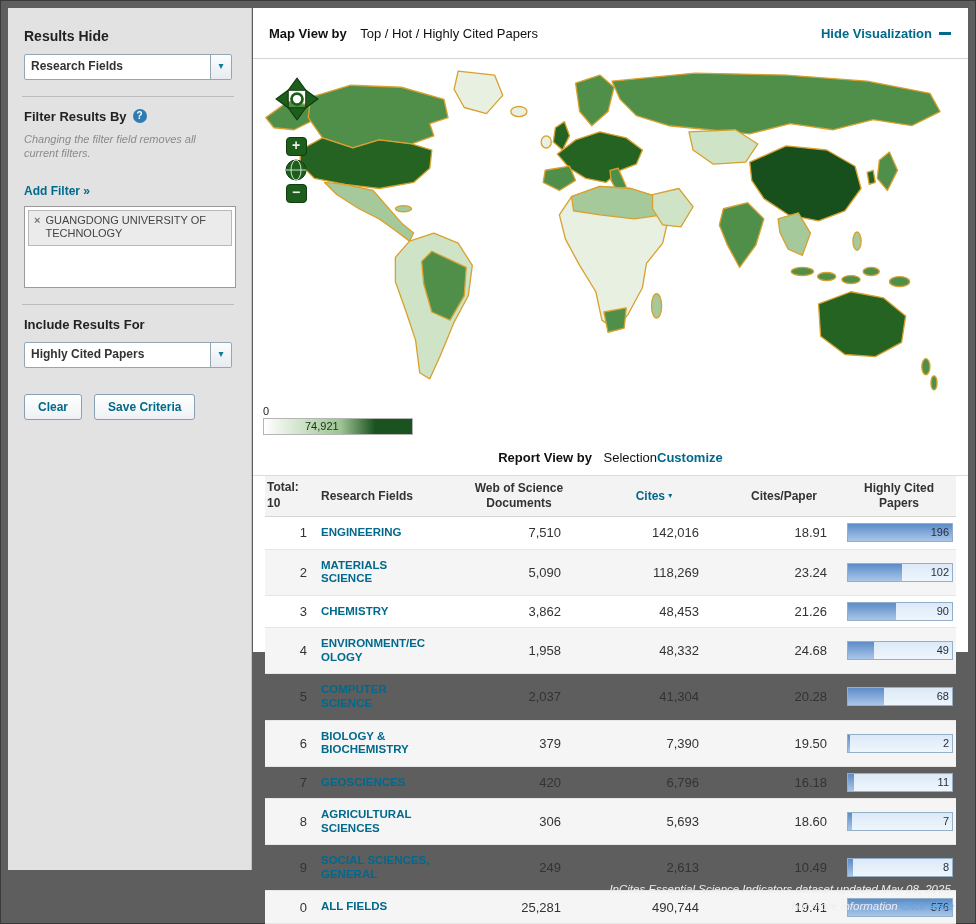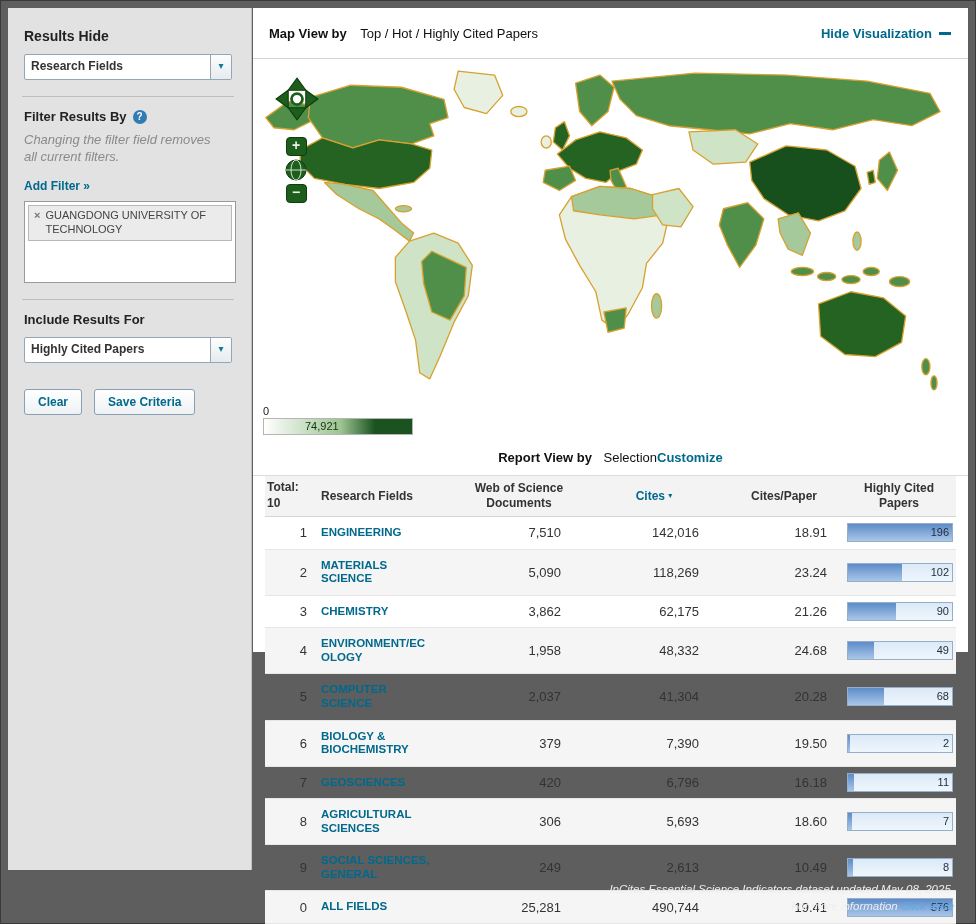--- a/index.html
+++ b/index.html
@@ -8,23 +8,23 @@
     background:#5e5e5e;font-family:"Liberation Sans","DejaVu Sans",sans-serif;
     box-shadow:inset 0 0 0 1px #3a3a3a;
   }
   .sidebar{position:absolute;left:8px;top:8px;width:244px;height:862px;background:#e2e2e2;border-right:1px solid #c2c2c2;box-sizing:border-box;}
   .sb-inner{padding:14px 14px 0 16px;}
   .sb-title{font-size:14px;font-weight:bold;color:#222;margin:6px 0 10px 0;}
   .dropdown{display:flex;width:206px;height:24px;background:#fff;border:1px solid #93a7b7;align-items:stretch;border-radius:2px;}
   .dropdown .dd-text{flex:1;font-size:12px;font-weight:bold;color:#333;line-height:22px;padding-left:6px;white-space:nowrap;overflow:hidden;}
   .dropdown .dd-btn{width:20px;border-left:1px solid #93a7b7;background:linear-gradient(#fdfdfd,#e6ebef);color:#0e7a9e;font-size:10px;line-height:22px;text-align:center;cursor:pointer;border-radius:0 2px 2px 0;}
   .sb-divider{border:none;border-top:1px solid #bdbdbd;margin:16px 0 12px -2px;width:212px;}
-  .sb-heading{font-size:13px;font-weight:bold;color:#222;display:flex;align-items:flex-end;gap:6px;margin-bottom:8px;}
+  .sb-heading{font-size:13px;font-weight:bold;color:#222;display:flex;align-items:flex-start;gap:6px;margin-bottom:8px;}
   .help-badge{width:14px;height:14px;border-radius:50%;background:#2f7cb5;color:#fff;font-size:10px;font-weight:bold;text-align:center;line-height:14px;display:inline-block;}
-  .sb-note{font-size:13px;font-style:italic;color:#8a8a8a;line-height:1.3;width:190px;margin-bottom:10px;}
+  .sb-note{font-size:11px;font-style:italic;color:#8a8a8a;line-height:1.3;width:190px;margin-bottom:20px;}
   .add-filter{font-size:12px;font-weight:bold;color:var(--accent,#00698c);text-decoration:none;display:inline-block;margin-bottom:8px;cursor:pointer;}
   .filter-box{width:204px;height:74px;background:#fff;border:1px solid #9a9a9a;padding:3px;box-sizing:content-box;}
   .filter-tag{background:#ebebeb;border:1px solid #b8b8b8;font-size:11px;color:#444;padding:3px 5px 4px 5px;line-height:1.25;display:flex;gap:5px;align-items:flex-start;}
   .filter-tag .x{color:#777;font-weight:bold;font-size:11px;cursor:pointer;line-height:1.2;}
   .btn-row{display:flex;gap:12px;margin-top:26px;}
   .btn{background:linear-gradient(#ffffff,#eef1f4);border:1px solid #8aa0b2;border-radius:3px;color:var(--accent,#00698c);font-weight:bold;font-size:12px;padding:5px 13px;cursor:pointer;font-family:inherit;}
   .main{position:absolute;left:253px;top:8px;width:715px;height:644px;background:#fff;}
   .map-header{height:50px;display:flex;align-items:center;justify-content:space-between;padding:0 16px;border-bottom:1px solid #d5d5d5;}
   .mh-title{font-size:13px;color:#111;}
   .mh-title .bold{font-weight:bold;margin-right:10px;}
@@ -259,21 +259,21 @@
         <div class="bar-fill" style="width: 52%;"></div>
         <span class="bar-val">102</span>
       </div>
     </div>
   </div>
 
   <div class="tr">
     <div class="c1">3</div>
     <div class="c2"><span class="field-link">CHEMISTRY</span></div>
     <div class="c3">3,862</div>
-    <div class="c4">62,175</div>
+    <div class="c4">48,453</div>
     <div class="c5">21.26</div>
     <div class="c6">
       <div class="bar">
         <div class="bar-fill" style="width: 46%;"></div>
         <span class="bar-val">90</span>
       </div>
     </div>
   </div>
 
   <div class="tr">

